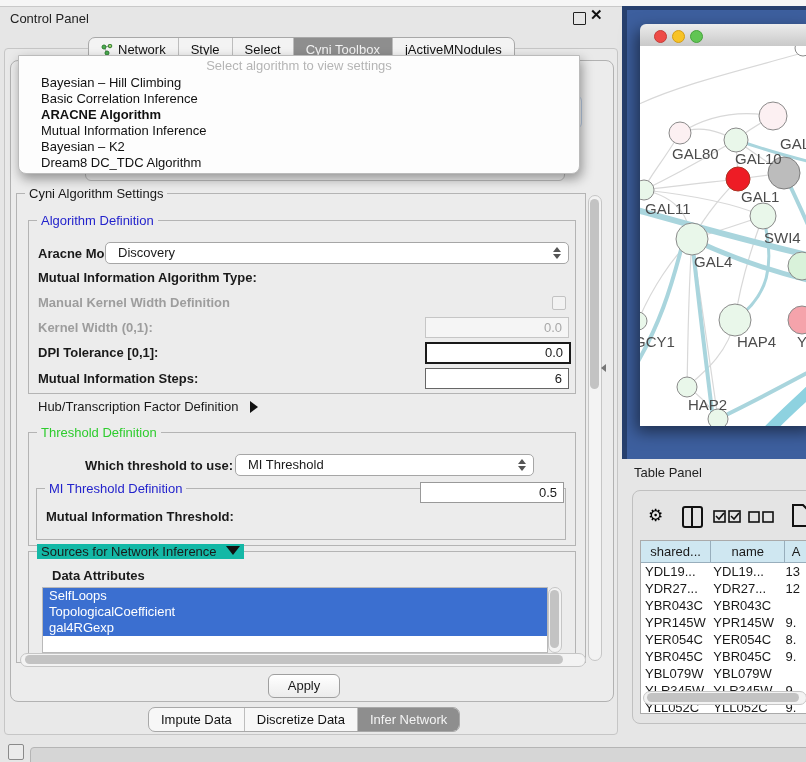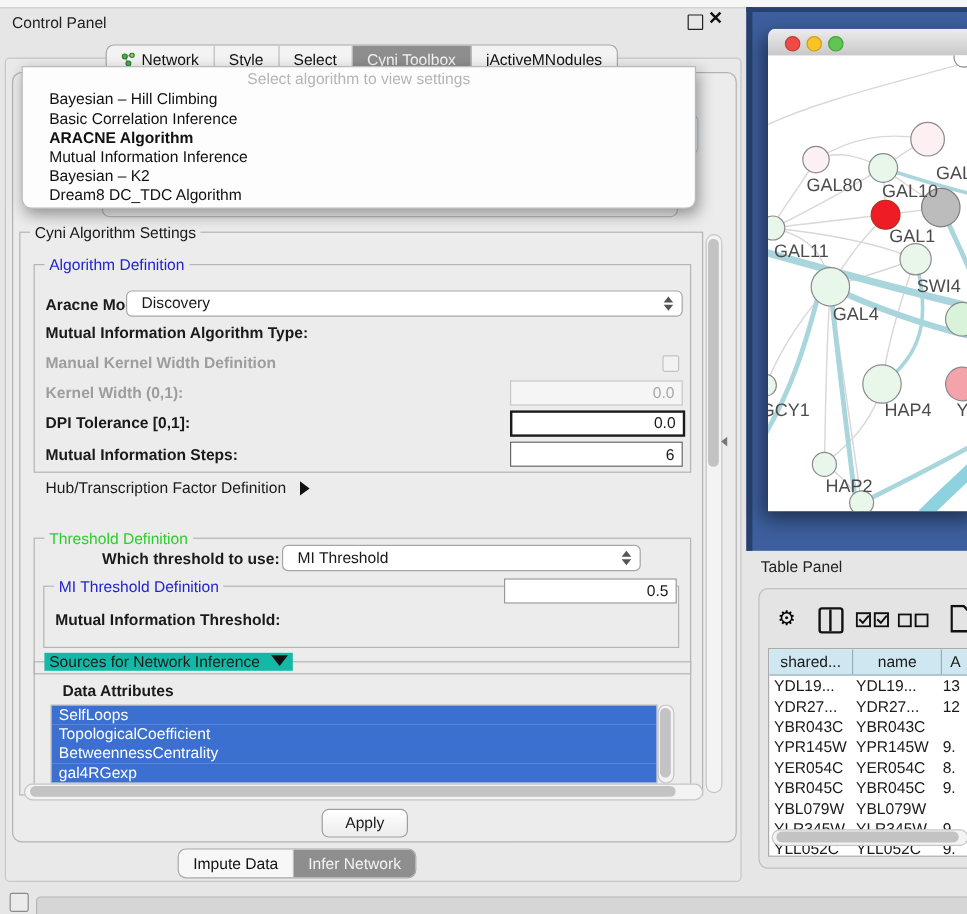--- a/index.html
+++ b/index.html
@@ -153,21 +153,21 @@
   <div class="abs lbl" style="left:38px;top:345px;">DPI Tolerance [0,1]:</div>
   <div class="abs tfield focus" style="left:425px;top:342px;width:136px;">0.0</div>
   <div class="abs lbl" style="left:38px;top:371px;">Mutual Information Steps:</div>
   <div class="abs tfield" style="left:425px;top:368px;width:136px;border-color:#666;">6</div>
 
   <div class="abs" style="left:38px;top:399px;">
     <span>Hub/Transcription Factor Definition</span>
     <span style="display:inline-block;margin-left:8px;width:0;height:0;border-top:6px solid transparent;border-bottom:6px solid transparent;border-left:8px solid #111;vertical-align:-2px;"></span>
   </div>
 
-  <div class="abs group" style="left:28px;top:448px;width:546px;height:112px;">
+  <div class="abs group" style="left:28px;top:432px;width:546px;height:112px;">
     <span class="gtitle green">Threshold Definition</span>
   </div>
   <div class="abs lbl" style="left:85px;top:458px;">Which threshold to use:</div>
   <div class="abs combo" style="left:235px;top:454px;width:297px;">
     <span class="ctext">MI Threshold</span>
     <span class="stepper"></span>
   </div>
   <div class="abs group" style="left:36px;top:488px;width:528px;height:50px;">
     <span class="gtitle blue">MI Threshold Definition</span>
   </div>
@@ -177,34 +177,36 @@
   <div class="abs group" style="left:28px;top:551px;width:546px;height:110px;border-bottom:none;">
     <span class="gtitle" style="background:#14b8a6;">
       <span>Sources for Network Inference</span>
       <span style="display:inline-block;margin-left:6px;width:0;height:0;border-left:7px solid transparent;border-right:7px solid transparent;border-top:9px solid #111;vertical-align:1px;"></span>
     </span>
   </div>
   <div class="abs lbl" style="left:52px;top:568px;">Data Attributes</div>
   <div class="abs attr-list" style="left:42px;top:587px;width:504px;height:64px;">
     <div class="attr-item">SelfLoops</div>
     <div class="attr-item">TopologicalCoefficient</div>
-    <div class="attr-item">BetweennessCentrality</div>
     <div class="attr-item">gal4RGexp</div>
   </div>
   <div class="abs sb-track" style="left:548px;top:587px;width:12px;height:64px;">
     <div class="sb-thumb" style="left:1px;top:2px;width:9px;height:58px;"></div>
   </div>
   <div class="abs sb-track" style="left:20px;top:653px;width:564px;height:12px;">
     <div class="sb-thumb" style="left:4px;top:1px;width:538px;height:9px;"></div>
   </div>
 
   <div class="abs apply">Apply</div>
   <div class="abs bstrip" style="left:148px;">
     <div class="tab">
         <span>Impute Data</span>
+      </div>
+    <div class="tab">
+        <span>Discretize Data</span>
       </div>
     <div class="tab sel">
         <span>Infer Network</span>
       </div>
   </div>
 
   <div class="abs divider-arrow"></div>
 
   <div class="abs workspace"></div>
   <div class="abs netwin">

